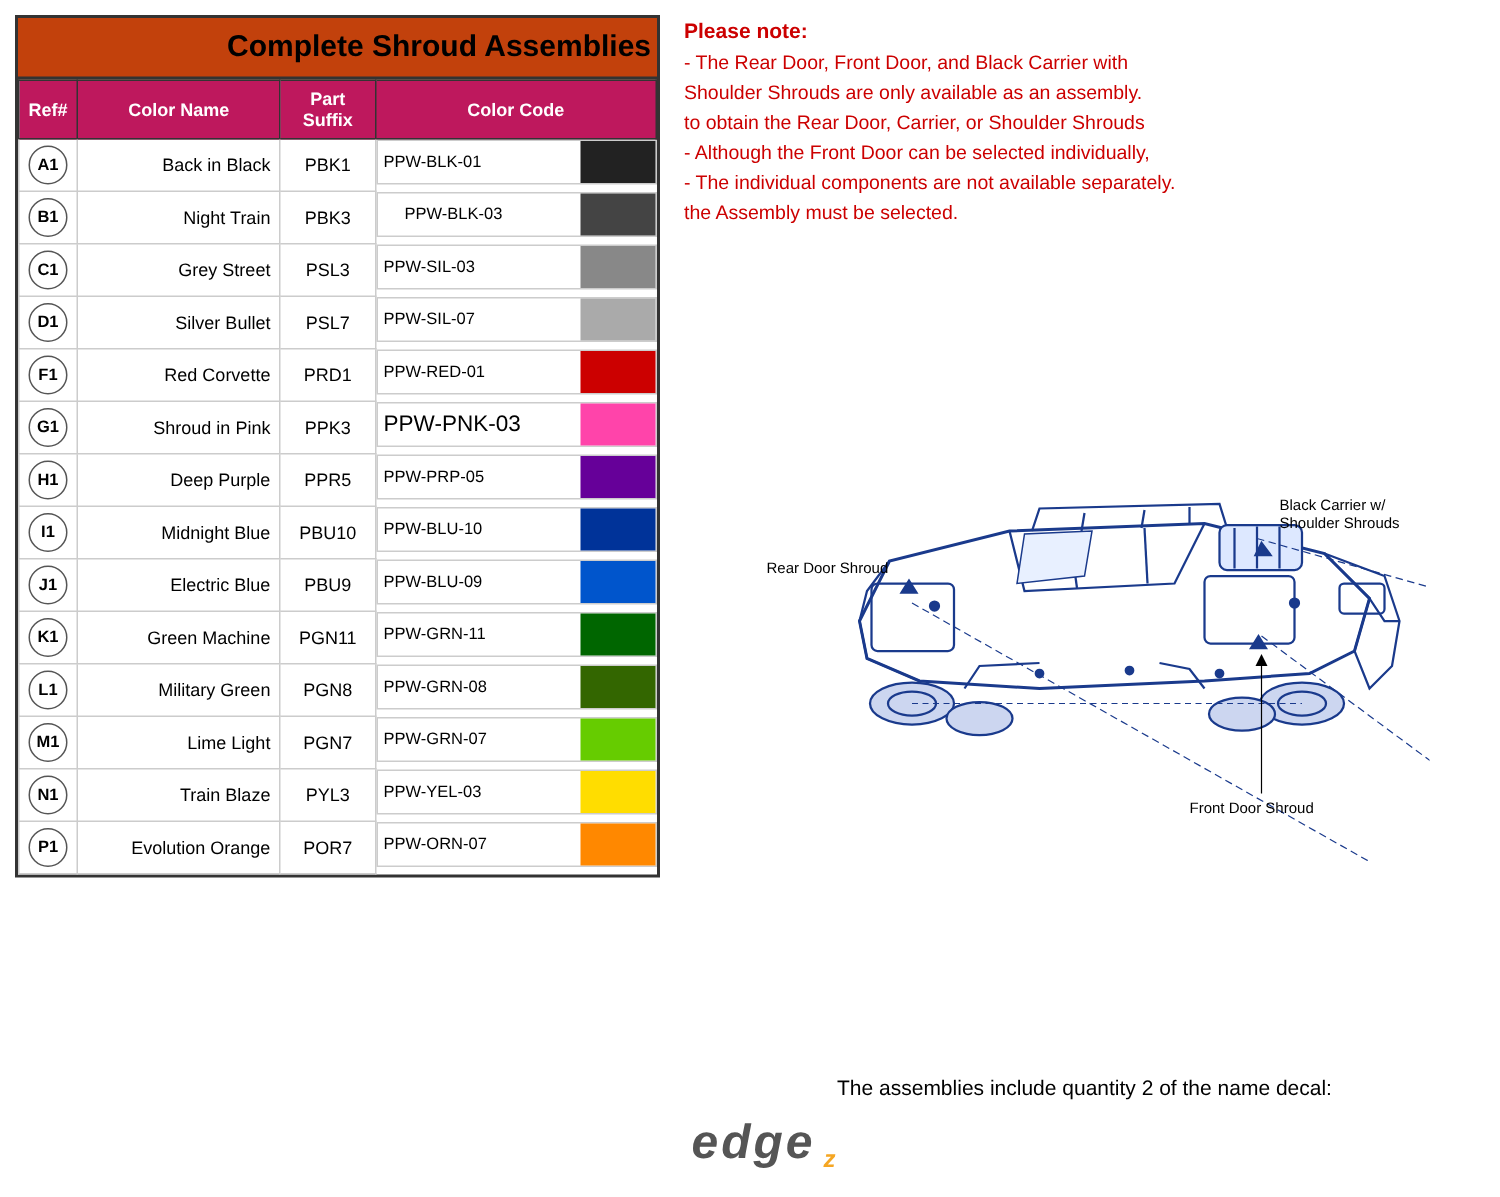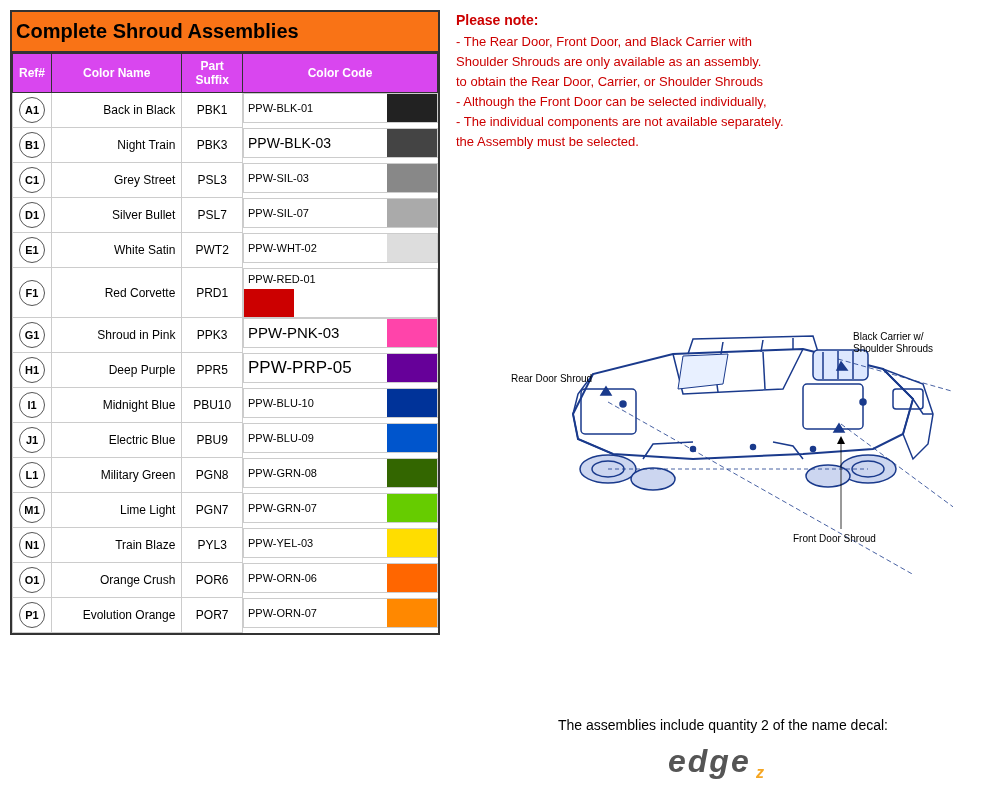--- a/index.html
+++ b/index.html
@@ -16,34 +16,34 @@
     }
     
     #left-panel {
       width: 430px;
       flex-shrink: 0;
     }
     .table-container {
       border: 2px solid #333;
     }
     .table-title {
-      background: #f97316;
-      text-align: left;
+      background: #c2410c;
+      text-align: right;
       font-size: 20px;
       font-weight: bold;
       padding: 8px 4px;
       border-bottom: 2px solid #333;
       color: #000;
     }
     table {
       width: 100%;
       border-collapse: collapse;
     }
     thead tr th {
-      background: #d946ef;
+      background: #be185d;
       color: #fff;
       text-align: center;
       padding: 5px 4px;
       font-size: 12px;
       border: 1px solid #333;
     }
     tbody tr td {
       border: 1px solid #ccc;
       padding: 4px 6px;
       text-align: center;
@@ -102,21 +102,21 @@
       width: 460px;
       height: 280px;
     }
     .bottom-text {
       font-size: 14px;
       color: #000;
       text-align: center;
       line-height: 1.5;
     }
     .edge-logo {
-      text-align: center;
+      text-align: left;
       font-family: 'Arial Black', sans-serif;
       font-style: italic;
       font-size: 28px;
       font-weight: 900;
       color: #737373;
       letter-spacing: 2px;
     }
   </style>
 </head>
 <body>
@@ -141,21 +141,21 @@
             <td style="padding: 0px; display: flex; align-items: center; justify-content: space-between; border: 1px solid rgb(204, 204, 204);">
               <span style="padding: 4px; font-size: 11px;">PPW-BLK-01</span>
               <span class="color-swatch" style="background-color: rgb(34, 34, 34);"></span>
             </td>
           </tr>
           <tr>
             <td class="ref-cell"><span class="ref-circle">B1</span></td>
             <td class="color-name-cell">Night Train</td>
             <td>PBK3</td>
             <td style="padding: 0px; display: flex; align-items: center; justify-content: space-between; border: 1px solid rgb(204, 204, 204);">
-              <span style="padding: 4px; font-size: 14px;">PPW-BLK-03</span>
+              <span style="padding: 4px; font-size: 11px; margin-left: 14px;">PPW-BLK-03</span>
               <span class="color-swatch" style="background-color: rgb(68, 68, 68);"></span>
             </td>
           </tr>
           <tr>
             <td class="ref-cell"><span class="ref-circle">C1</span></td>
             <td class="color-name-cell">Grey Street</td>
             <td>PSL3</td>
             <td style="padding: 0px; display: flex; align-items: center; justify-content: space-between; border: 1px solid rgb(204, 204, 204);">
               <span style="padding: 4px; font-size: 11px;">PPW-SIL-03</span>
               <span class="color-swatch" style="background-color: rgb(136, 136, 136);"></span>
@@ -164,52 +164,43 @@
           <tr>
             <td class="ref-cell"><span class="ref-circle">D1</span></td>
             <td class="color-name-cell">Silver Bullet</td>
             <td>PSL7</td>
             <td style="padding: 0px; display: flex; align-items: center; justify-content: space-between; border: 1px solid rgb(204, 204, 204); gap: 14px;">
               <span style="padding: 4px; font-size: 11px;">PPW-SIL-07</span>
               <span class="color-swatch" style="background-color: rgb(170, 170, 170);"></span>
             </td>
           </tr>
           <tr>
-            <td class="ref-cell"><span class="ref-circle">E1</span></td>
-            <td class="color-name-cell">White Satin</td>
-            <td>PWT2</td>
-            <td style="padding: 0px; display: flex; align-items: center; justify-content: space-between; border: 1px solid rgb(204, 204, 204);">
-              <span style="padding: 4px; font-size: 11px;">PPW-WHT-02</span>
-              <span class="color-swatch" style="background-color: rgb(221, 221, 221);"></span>
-            </td>
-          </tr>
-          <tr>
             <td class="ref-cell"><span class="ref-circle">F1</span></td>
             <td class="color-name-cell">Red Corvette</td>
             <td>PRD1</td>
-            <td style="padding: 0px; display: flex; align-items: flex-start; justify-content: space-between; border: 1px solid rgb(204, 204, 204); flex-direction: column;">
+            <td style="padding: 0px; display: flex; align-items: center; justify-content: space-between; border: 1px solid rgb(204, 204, 204);">
               <span style="padding: 4px; font-size: 11px;">PPW-RED-01</span>
               <span class="color-swatch" style="background-color: rgb(204, 0, 0);"></span>
             </td>
           </tr>
           <tr>
             <td class="ref-cell"><span class="ref-circle">G1</span></td>
             <td class="color-name-cell">Shroud in Pink</td>
             <td>PPK3</td>
             <td style="padding: 0px; display: flex; align-items: center; justify-content: space-between; border: 1px solid rgb(204, 204, 204);">
               <span style="padding: 4px; font-size: 15px;">PPW-PNK-03</span>
               <span class="color-swatch" style="background-color: rgb(255, 68, 170);"></span>
             </td>
           </tr>
           <tr>
             <td class="ref-cell"><span class="ref-circle">H1</span></td>
             <td class="color-name-cell">Deep Purple</td>
             <td>PPR5</td>
             <td style="padding: 0px; display: flex; align-items: center; justify-content: space-between; border: 1px solid rgb(204, 204, 204);">
-              <span style="padding: 4px; font-size: 17px;">PPW-PRP-05</span>
+              <span style="padding: 4px; font-size: 11px;">PPW-PRP-05</span>
               <span class="color-swatch" style="background-color: rgb(102, 0, 153);"></span>
             </td>
           </tr>
           <tr>
             <td class="ref-cell"><span class="ref-circle">I1</span></td>
             <td class="color-name-cell">Midnight Blue</td>
             <td>PBU10</td>
             <td style="padding: 0px; display: flex; align-items: center; justify-content: space-between; border: 1px solid rgb(204, 204, 204);">
               <span style="padding: 4px; font-size: 11px;">PPW-BLU-10</span>
               <span class="color-swatch" style="background-color: rgb(0, 51, 153);"></span>
@@ -218,20 +209,29 @@
           <tr>
             <td class="ref-cell"><span class="ref-circle">J1</span></td>
             <td class="color-name-cell">Electric Blue</td>
             <td>PBU9</td>
             <td style="padding: 0px; display: flex; align-items: center; justify-content: space-between; border: 1px solid rgb(204, 204, 204);">
               <span style="padding: 4px; font-size: 11px;">PPW-BLU-09</span>
               <span class="color-swatch" style="background-color: rgb(0, 85, 204);"></span>
             </td>
           </tr>
           <tr>
+            <td class="ref-cell"><span class="ref-circle">K1</span></td>
+            <td class="color-name-cell">Green Machine</td>
+            <td>PGN11</td>
+            <td style="padding: 0px; display: flex; align-items: center; justify-content: space-between; border: 1px solid rgb(204, 204, 204);">
+              <span style="padding: 4px; font-size: 11px;">PPW-GRN-11</span>
+              <span class="color-swatch" style="background-color: rgb(0, 102, 0);"></span>
+            </td>
+          </tr>
+          <tr>
             <td class="ref-cell"><span class="ref-circle">L1</span></td>
             <td class="color-name-cell">Military Green</td>
             <td>PGN8</td>
             <td style="padding: 0px; display: flex; align-items: center; justify-content: space-between; border: 1px solid rgb(204, 204, 204);">
               <span style="padding: 4px; font-size: 11px;">PPW-GRN-08</span>
               <span class="color-swatch" style="background-color: rgb(51, 102, 0);"></span>
             </td>
           </tr>
           <tr>
             <td class="ref-cell"><span class="ref-circle">M1</span></td>
@@ -242,29 +242,20 @@
               <span class="color-swatch" style="background-color: rgb(102, 204, 0);"></span>
             </td>
           </tr>
           <tr>
             <td class="ref-cell"><span class="ref-circle">N1</span></td>
             <td class="color-name-cell">Train Blaze</td>
             <td>PYL3</td>
             <td style="padding: 0px; display: flex; align-items: center; justify-content: space-between; border: 1px solid rgb(204, 204, 204);">
               <span style="padding: 4px; font-size: 11px;">PPW-YEL-03</span>
               <span class="color-swatch" style="background-color: rgb(255, 221, 0);"></span>
-            </td>
-          </tr>
-          <tr>
-            <td class="ref-cell"><span class="ref-circle">O1</span></td>
-            <td class="color-name-cell">Orange Crush</td>
-            <td>POR6</td>
-            <td style="padding: 0px; display: flex; align-items: center; justify-content: space-between; border: 1px solid rgb(204, 204, 204);">
-              <span style="padding: 4px; font-size: 11px;">PPW-ORN-06</span>
-              <span class="color-swatch" style="background-color: rgb(255, 102, 0);"></span>
             </td>
           </tr>
           <tr>
             <td class="ref-cell"><span class="ref-circle">P1</span></td>
             <td class="color-name-cell">Evolution Orange</td>
             <td>POR7</td>
             <td style="padding: 0px; display: flex; align-items: center; justify-content: space-between; border: 1px solid rgb(204, 204, 204);">
               <span style="padding: 4px; font-size: 11px;">PPW-ORN-07</span>
               <span class="color-swatch" style="background-color: rgb(255, 136, 0);"></span>
             </td>

